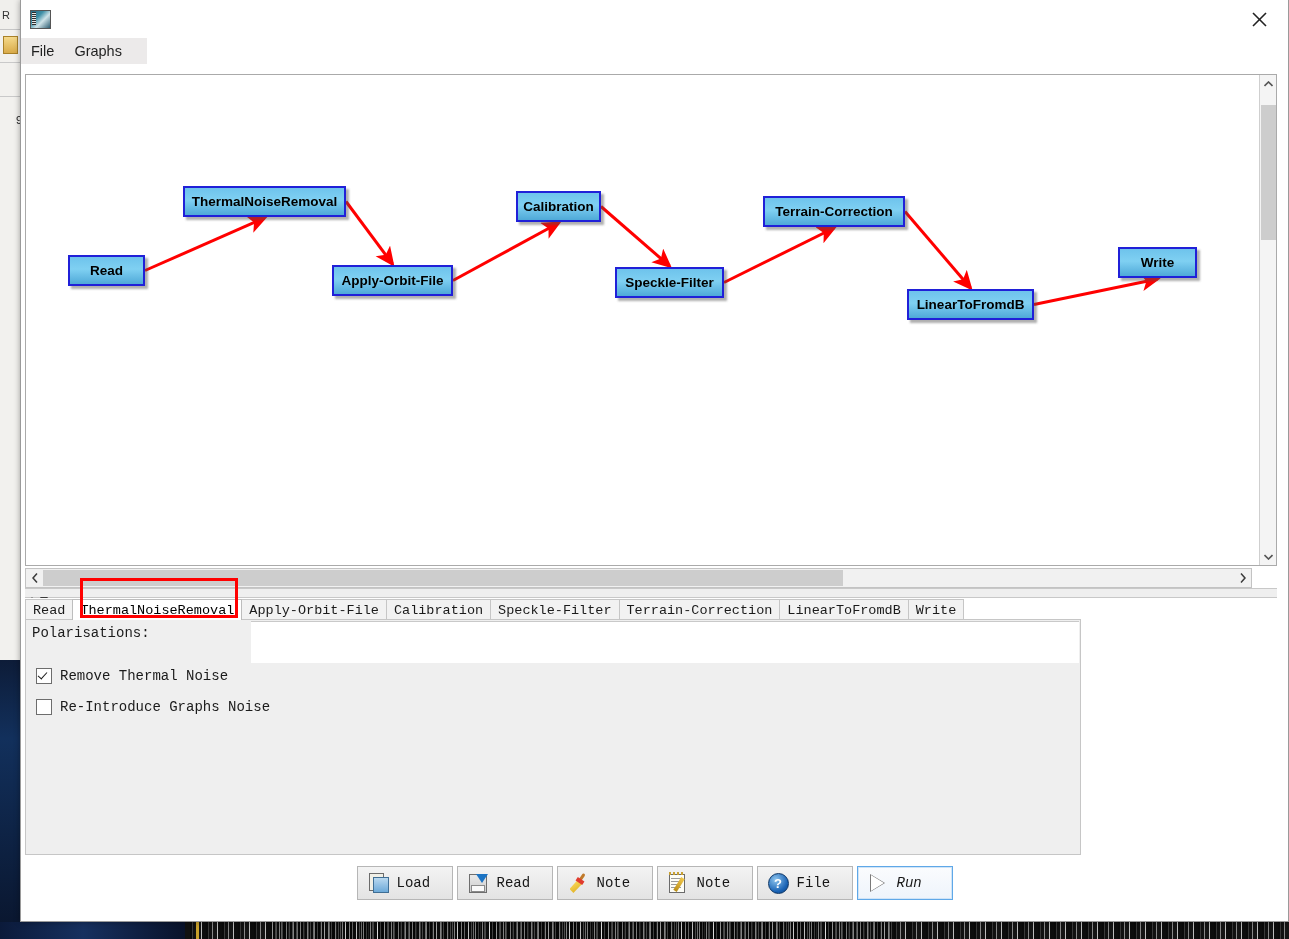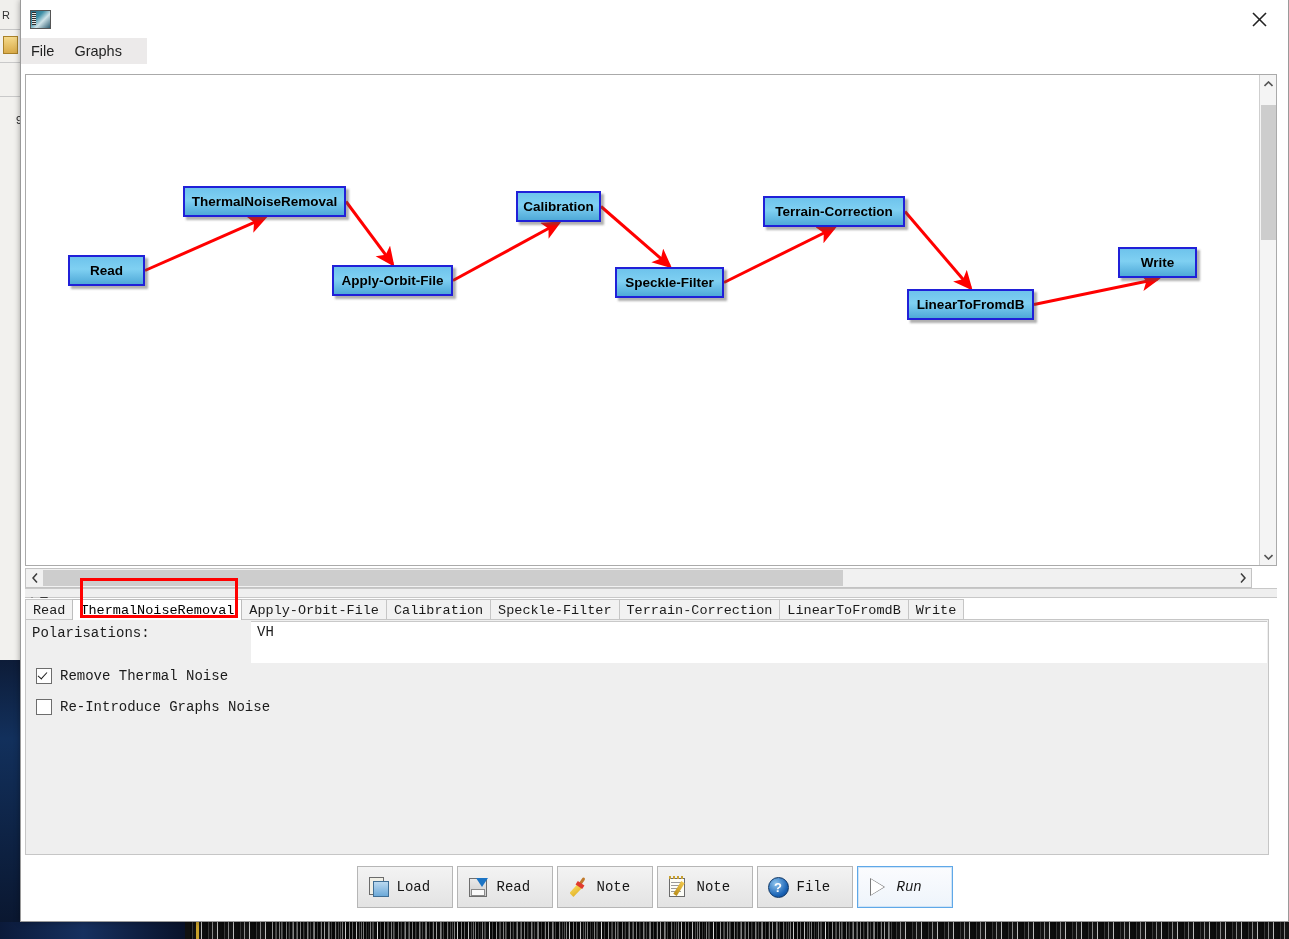--- a/index.html
+++ b/index.html
@@ -225,21 +225,21 @@
   }
   #tab-highlight {
     position: absolute; left: 59px; top: 578px;
     width: 158px; height: 40px;
     border: 3px solid #ff0000; pointer-events: none; z-index: 9;
     box-sizing: border-box;
   }
 
   
   #param-panel {
-    position: absolute; left: 4px; top: 619px; width: 1244px; height: 236px;
+    position: absolute; left: 4px; top: 619px; width: 1056px; height: 236px;
     background: #efefef; border: 1px solid #c6c6c6; box-sizing: border-box;
   }
   .param-label {
     position: absolute; left: 6px; top: 5px;
     font-family: "Liberation Mono","DejaVu Sans Mono", monospace;
     font-size: 14px; color: #1b1b1b;
   }
   #pol-list {
     position: absolute; left: 225px; top: 1px; right: 1px; height: 42px;
     background: #ffffff; border-top: 1px solid #c9c9c9;
@@ -265,21 +265,21 @@
     width: 4px; height: 8px; border: solid #1b1b1b;
     border-width: 0 1.6px 1.6px 0; transform: rotate(42deg);
   }
 
   
   #buttonbar {
     position: absolute; left: 0; top: 866px; width: 100%;
     display: flex; justify-content: center; gap: 4px;
   }
   .btn {
-    height: 42px; min-width: 96px; padding: 0 9px;
+    height: 34px; min-width: 96px; padding: 0 9px;
     background: linear-gradient(180deg,#f3f3f3,#e3e3e3);
     border: 1px solid #b6b6b6;
     display: flex; align-items: center; gap: 8px;
     cursor: pointer;
     font-family: "Liberation Mono","DejaVu Sans Mono", monospace;
     font-size: 14px; color: #161616;
     box-sizing: border-box;
   }
   .btn.focused {
     border: 1px solid #5fa8e8; background: linear-gradient(180deg,#fbfcfe,#eef4fb);
@@ -499,21 +499,20 @@
       <div class="tab">Speckle-Filter</div>
       <div class="tab">Terrain-Correction</div>
       <div class="tab">LinearToFromdB</div>
       <div class="tab">Write</div>
     </div>
   <div id="tab-highlight"></div>
 
   <div id="param-panel">
     <div class="param-label">Polarisations:</div>
     <div id="pol-list">
-        <div class="pol-item">VH</div>
       </div>
     <div class="cbrow" style="top:48px">
       <span class="cbox checked"></span>
       <span>Remove Thermal Noise</span>
     </div>
     <div class="cbrow" style="top:79px">
       <span class="cbox"></span>
       <span>Re-Introduce Graphs Noise</span>
     </div>
   </div>

